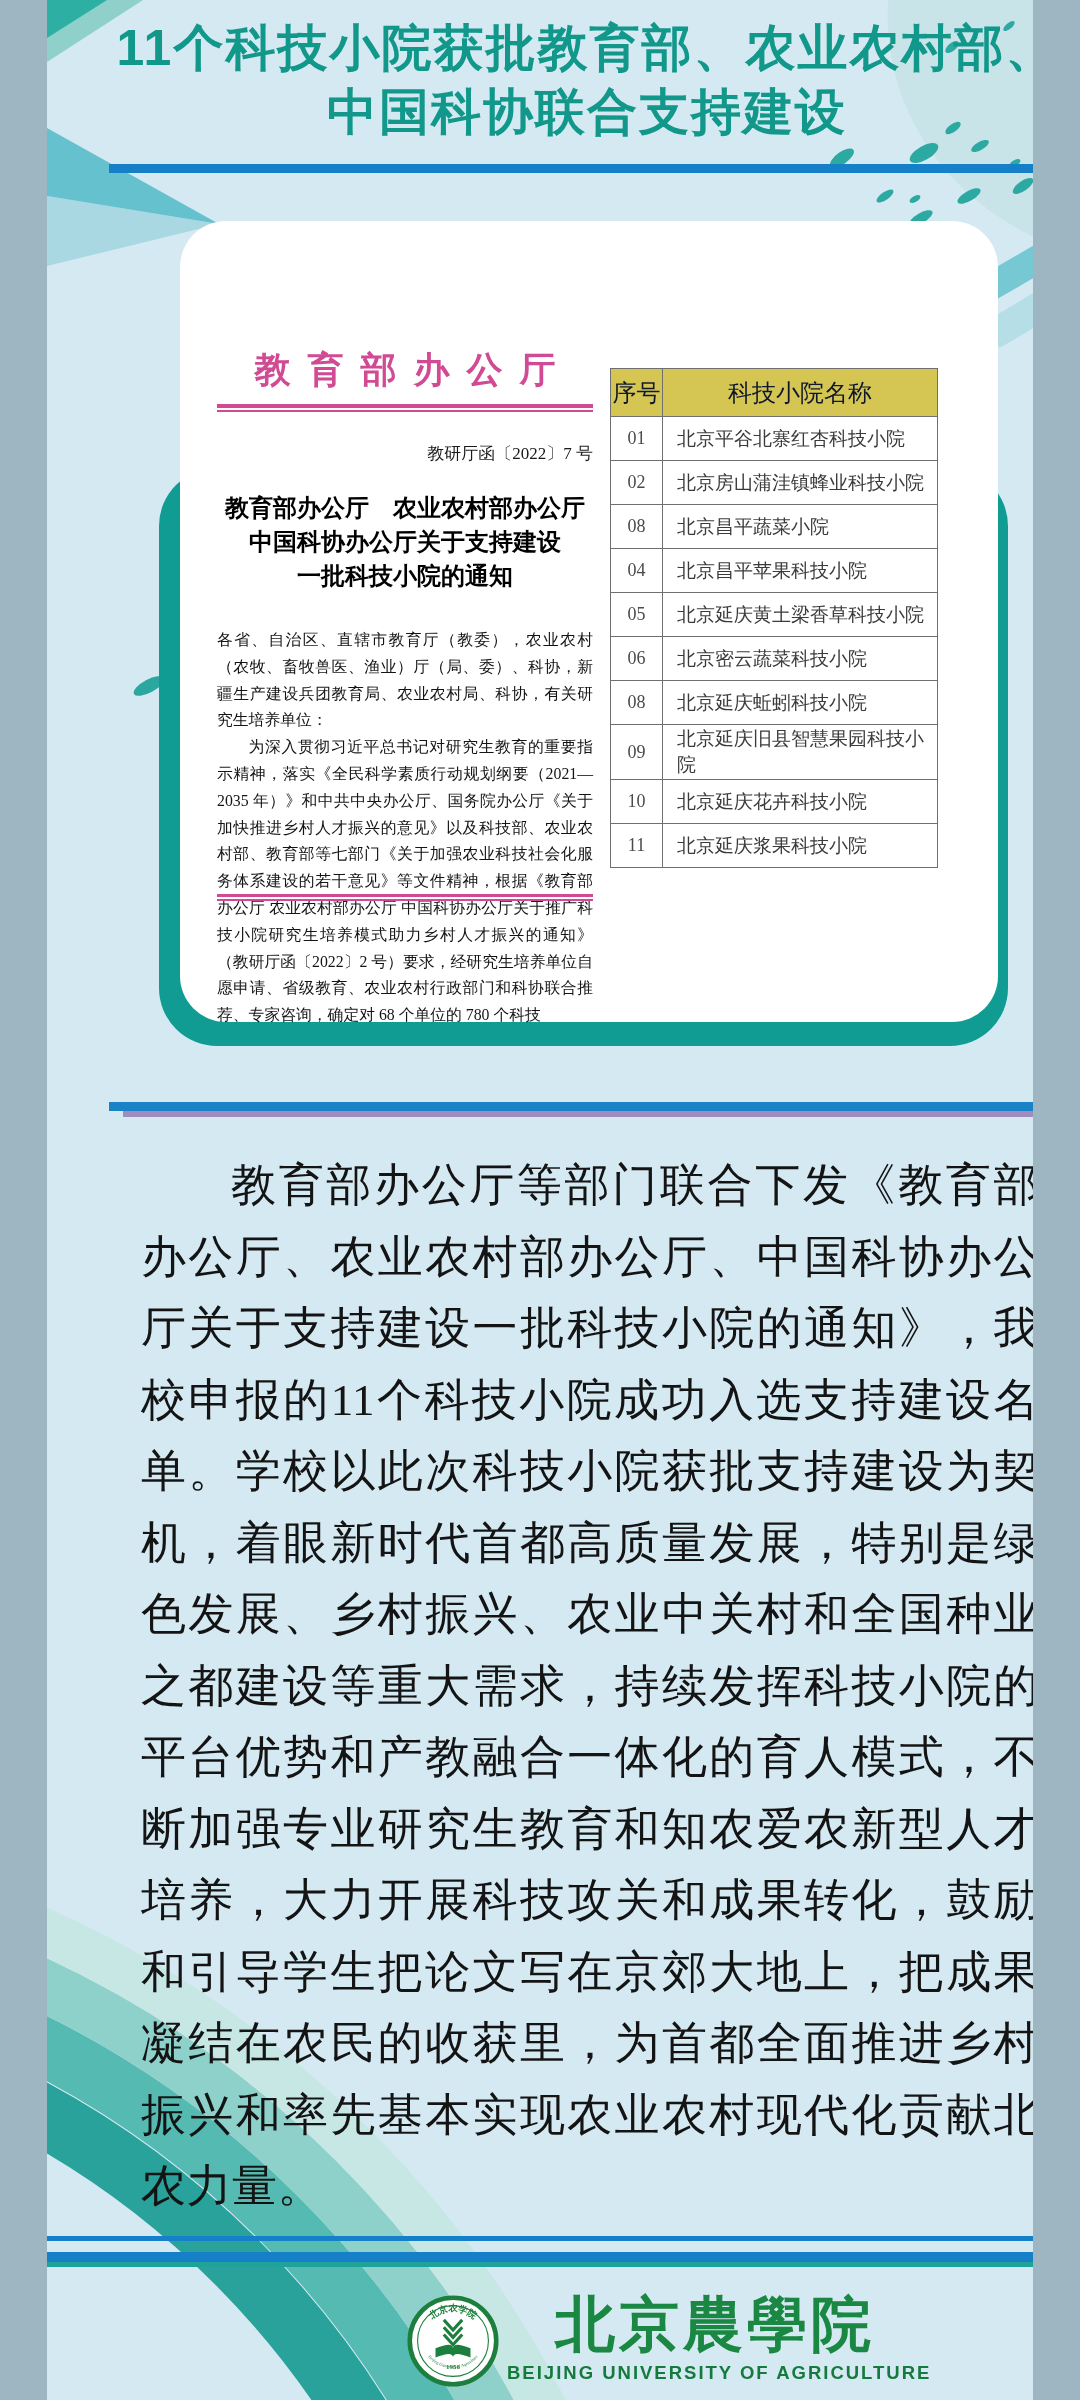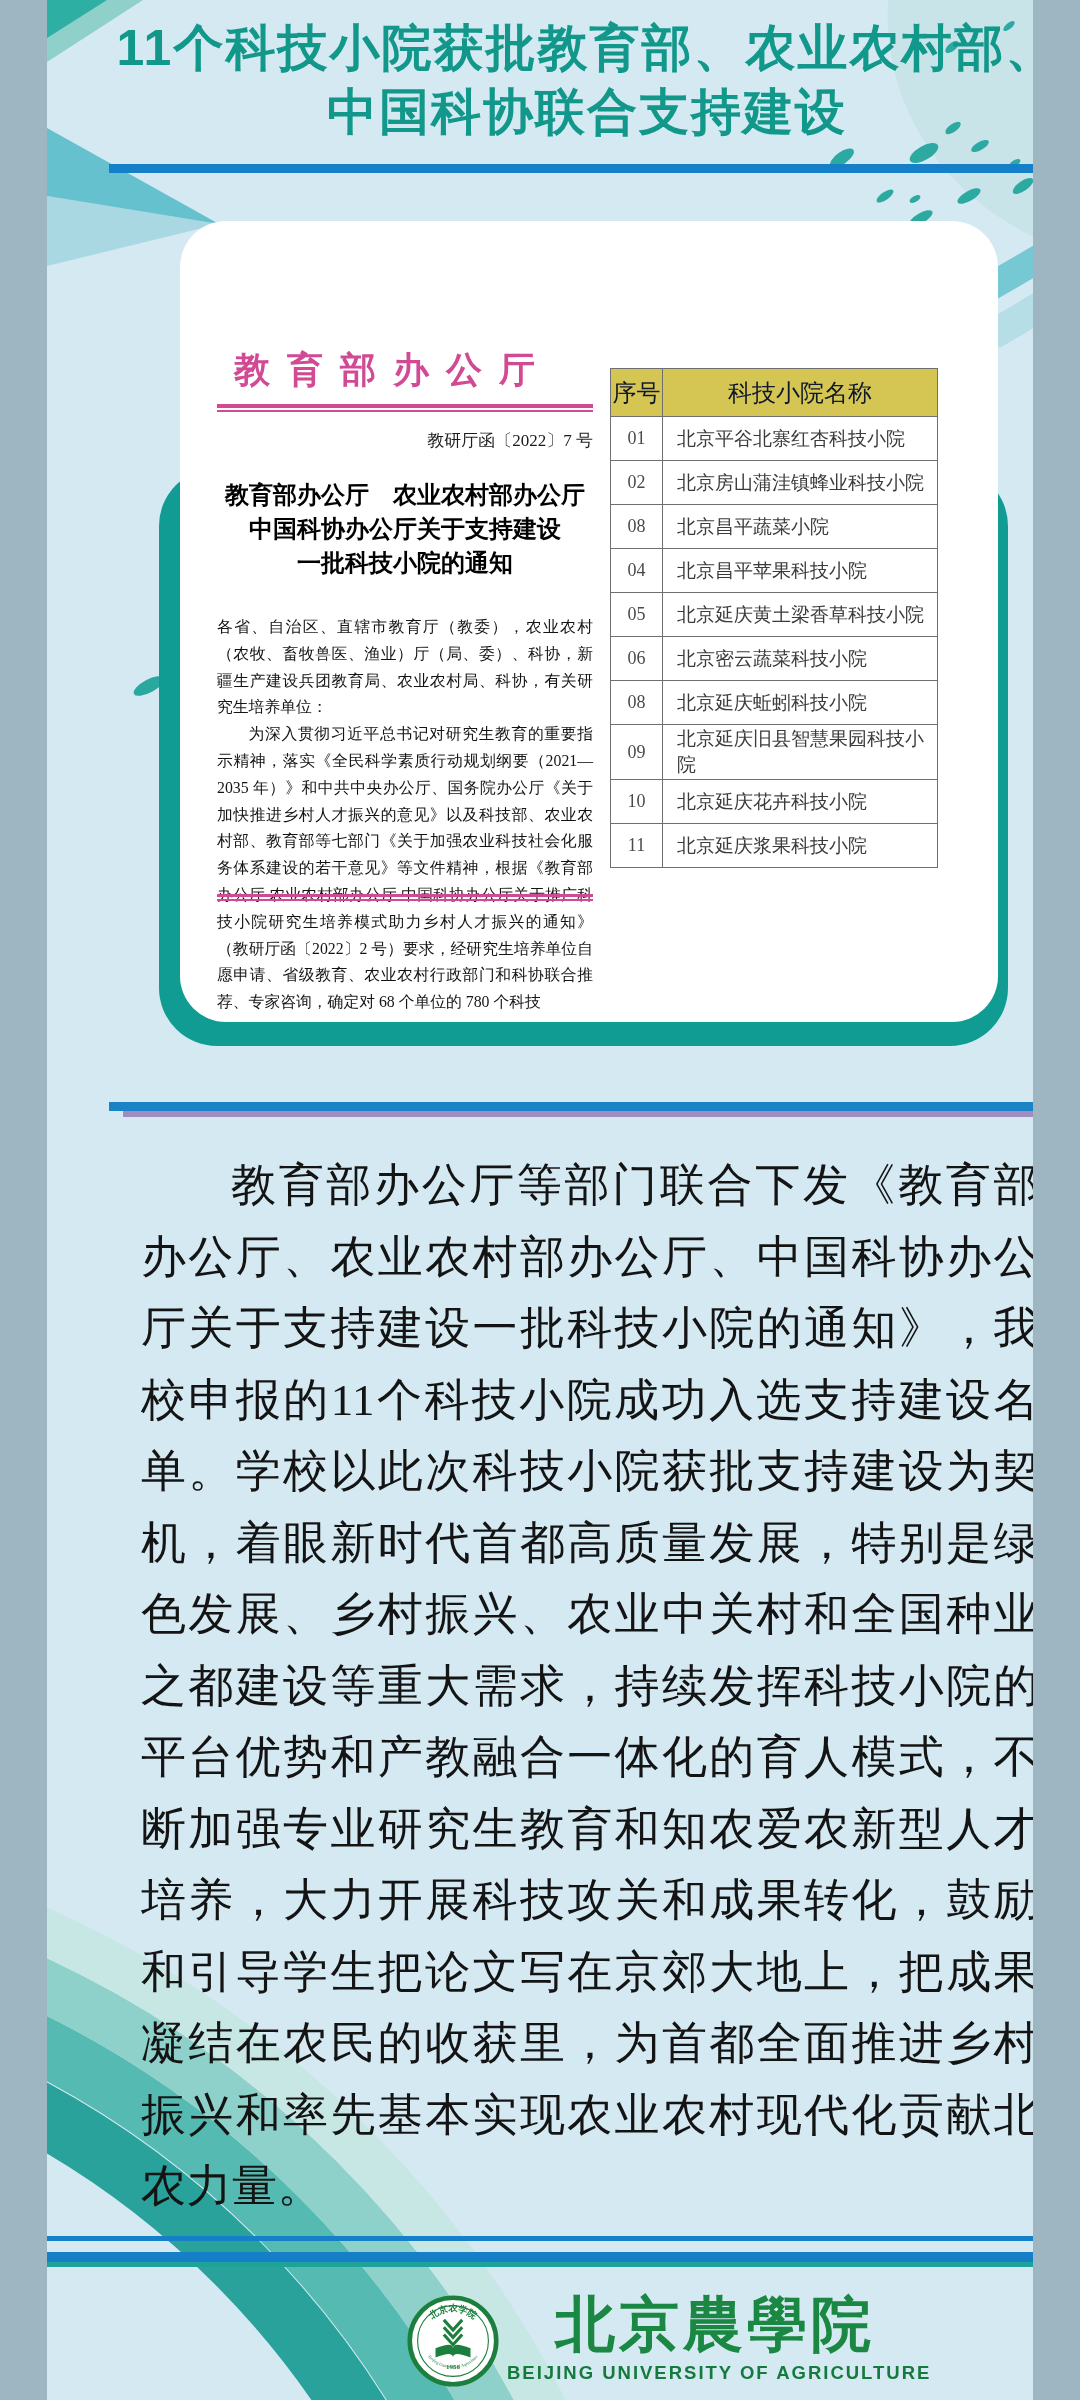--- a/index.html
+++ b/index.html
@@ -13,25 +13,25 @@
               font-family:"Liberation Sans","DejaVu Sans",sans-serif;font-weight:bold;
               font-size:50px;line-height:64px;letter-spacing:2px;}
   .title-bar{left:62px;top:164px;width:966px;height:9px;background:#1580c8;}
 
   
   .card-frame{left:112px;top:468px;width:849px;height:578px;border-radius:58px;background:#119c93;}
   .card{left:133px;top:221px;width:818px;height:801px;border-radius:46px;background:#ffffff;}
 
   
   .document{left:170px;top:346px;width:376px;color:#111;}
-  .doc-header{text-align:left;color:#d14a94;font-weight:bold;font-size:36px;
+  .doc-header{text-align:center;color:#d14a94;font-weight:bold;font-size:36px;
               letter-spacing:17px;text-indent:17px;white-space:nowrap;}
   .doc-line-thick{height:4px;background:#d14a94;margin-top:9px;}
   .doc-line-thin{height:2px;background:#d14a94;margin-top:2px;}
-  .doc-number{text-align:right;font-size:17px;margin-top:17px;color:#1a1a1a;}
+  .doc-number{text-align:right;font-size:17px;margin-top:30px;color:#1a1a1a;}
   .doc-title{text-align:center;font-weight:bold;font-size:24px;line-height:34px;margin-top:26px;color:#000;}
   .doc-body p{margin:0;font-size:15.8px;line-height:26.8px;text-align:justify;color:#141414;}
   .doc-body p.indent{text-indent:2em;}
   .doc-body{margin-top:34px;}
   .doc-footer-line{left:170px;top:894px;width:376px;}
 
   
   .sy-table{left:563px;top:368px;width:328px;border-collapse:collapse;table-layout:fixed;}
   .sy-table th,.sy-table td{border:1px solid #6f6f6f;font-weight:normal;}
   .sy-table th{background:#d5c654;color:#0f172a;font-size:24px;height:45px;font-weight:400;}

